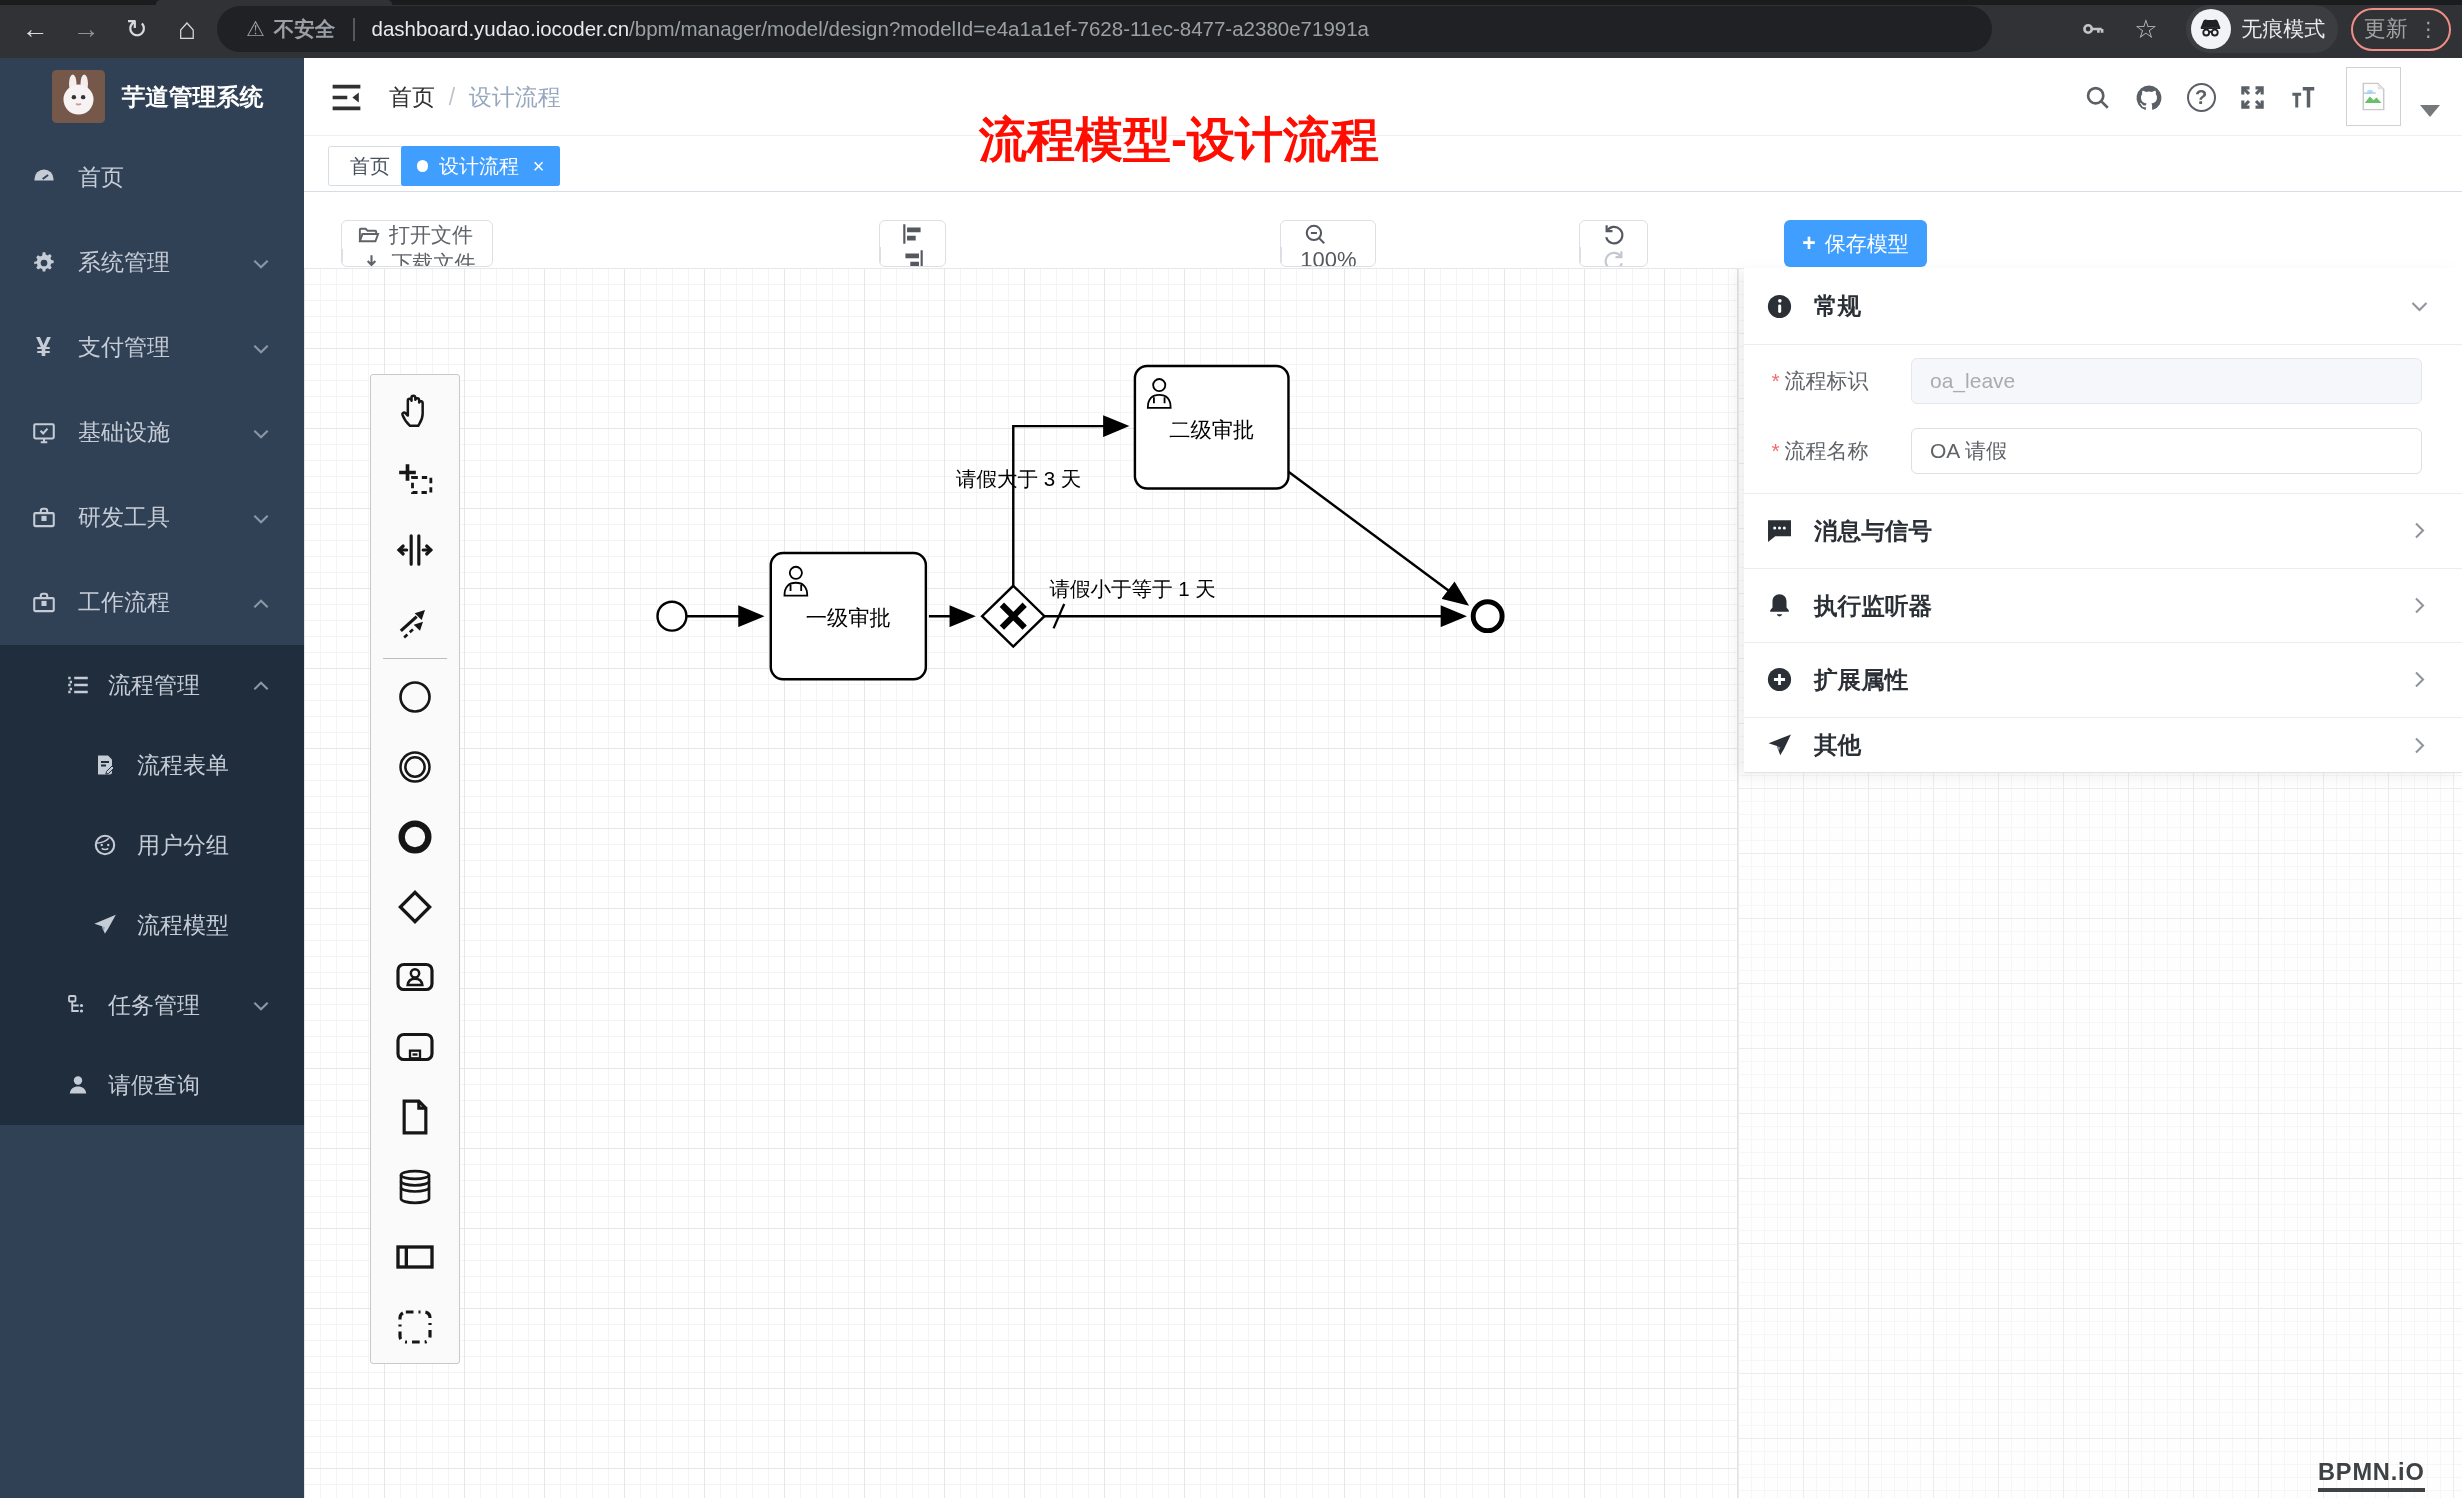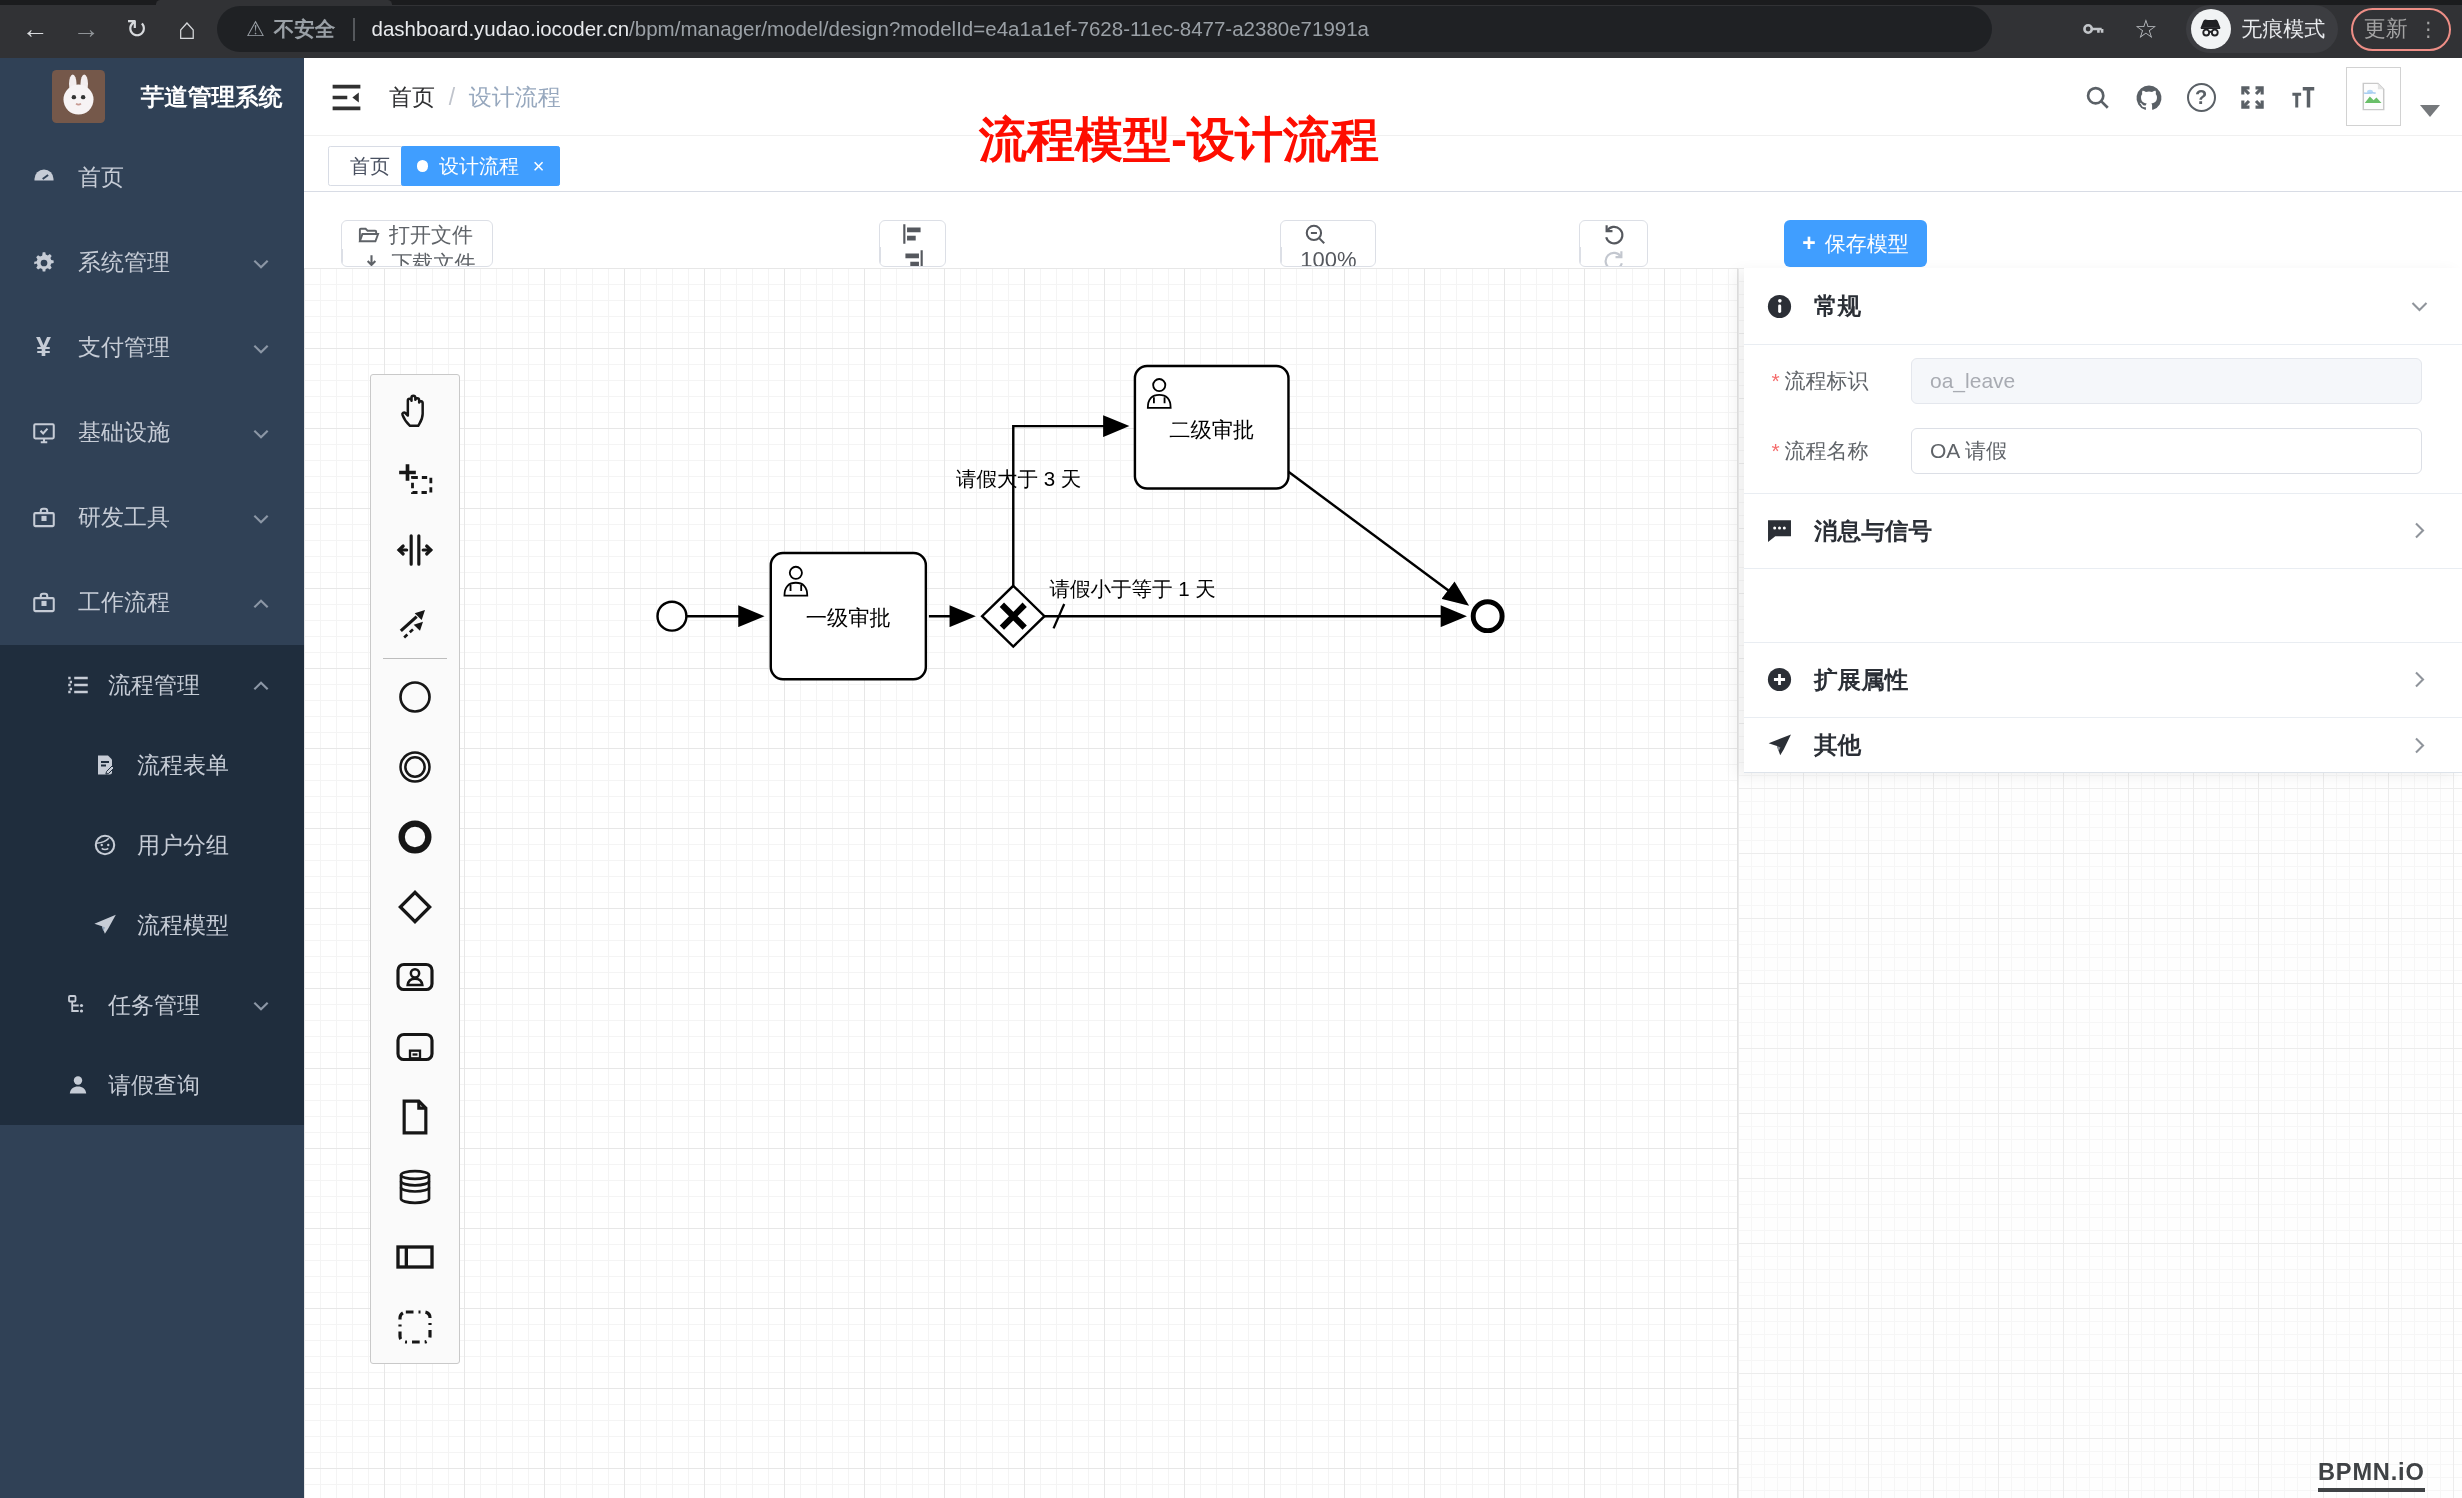--- a/index.html
+++ b/index.html
@@ -26,21 +26,21 @@
     display:flex;align-items:center;}
   .incog .ava{width:40px;height:40px;border-radius:50%;background:#f1f3f4;margin-left:4.6px;display:flex;align-items:center;justify-content:center;}
   .incog .lbl{color:#e8eaed;font-size:21px;margin-left:10.6px;}
   .updbtn{position:absolute;left:2351px;top:7.6px;width:100px;height:43px;border:2.3px solid #ee8e86;border-radius:23px;
     display:flex;align-items:center;justify-content:space-evenly;color:#a3a3a3;}
   .updbtn .t{font-size:22px;}
   .updbtn .d{font-size:20px;letter-spacing:0;}
 
   
   .sidebar{position:absolute;left:0;top:58px;width:304px;height:1440px;background:#304156;overflow:hidden;}
-  .logo-row{position:absolute;left:0;top:0;width:336px;height:77px;display:flex;align-items:center;gap:19px;}
+  .logo-row{position:absolute;left:0;top:0;width:336px;height:77px;display:flex;align-items:center;}
   .logo-img{width:53px;height:53px;margin-left:52px;border-radius:4.6px;overflow:hidden;flex:none;}
   .logo-title{color:#fff;font-size:23.6px;font-weight:bold;margin-left:16.7px;white-space:nowrap;}
   .menu{position:absolute;left:0;top:77px;width:304px;}
   .mrow{position:relative;display:flex;align-items:center;height:85px;color:#c6ccd6;font-size:23px;cursor:pointer;}
   .sub .mrow{height:80px;}
   .subblock{background:#1f2d3d;}
   .mico{position:absolute;display:flex;align-items:center;justify-content:center;width:27px;height:27px;}
   .lv1 .mico{left:30px;} .lv2 .mico{left:64px;} .lv3 .mico{left:91px;}
   .mlabel{position:absolute;white-space:nowrap;}
   .lv1 .mlabel{left:78px;} .lv2 .mlabel{left:108px;} .lv3 .mlabel{left:137px;}
@@ -743,20 +743,32 @@
             </svg>
             <span class="stxt">消息与信号</span>
             <span class="schev">
               <svg class="chevsvg" viewBox="0 0 24 24" fill="none" stroke="currentColor" stroke-width="2.4">
                   <path d="M8 4l8 8-8 8"></path>
                 </svg>
             </span>
           </div>
 
           <div class="pdiv" style="top:300px"></div>
+          <div class="psec" style="top:300px;height:75px">
+            <svg class="sic" viewBox="0 0 24 24">
+              <path d="M12 2.6c-3.4 0-5.8 2.5-5.8 5.9v5.1L4.3 16v1.2h15.4V16l-1.9-2.4V8.5c0-3.4-2.4-5.9-5.8-5.9z" fill="#2b2f36"></path>
+              <path d="M9.7 19.3a2.4 2.4 0 0 0 4.6 0z" fill="#2b2f36"></path>
+            </svg>
+            <span class="stxt">执行监听器</span>
+            <span class="schev">
+              <svg class="chevsvg" viewBox="0 0 24 24" fill="none" stroke="currentColor" stroke-width="2.4">
+                  <path d="M8 4l8 8-8 8"></path>
+                </svg>
+            </span>
+          </div>
 
           <div class="pdiv" style="top:374px"></div>
           <div class="psec" style="top:374px;height:75px">
             <svg class="sic" viewBox="0 0 24 24">
               <circle cx="12" cy="12" r="9.6" fill="#2b2f36"></circle>
               <path d="M7.4 12h9.2M12 7.4v9.2" stroke="#fff" stroke-width="2.3"></path>
             </svg>
             <span class="stxt">扩展属性</span>
             <span class="schev">
               <svg class="chevsvg" viewBox="0 0 24 24" fill="none" stroke="currentColor" stroke-width="2.4">

